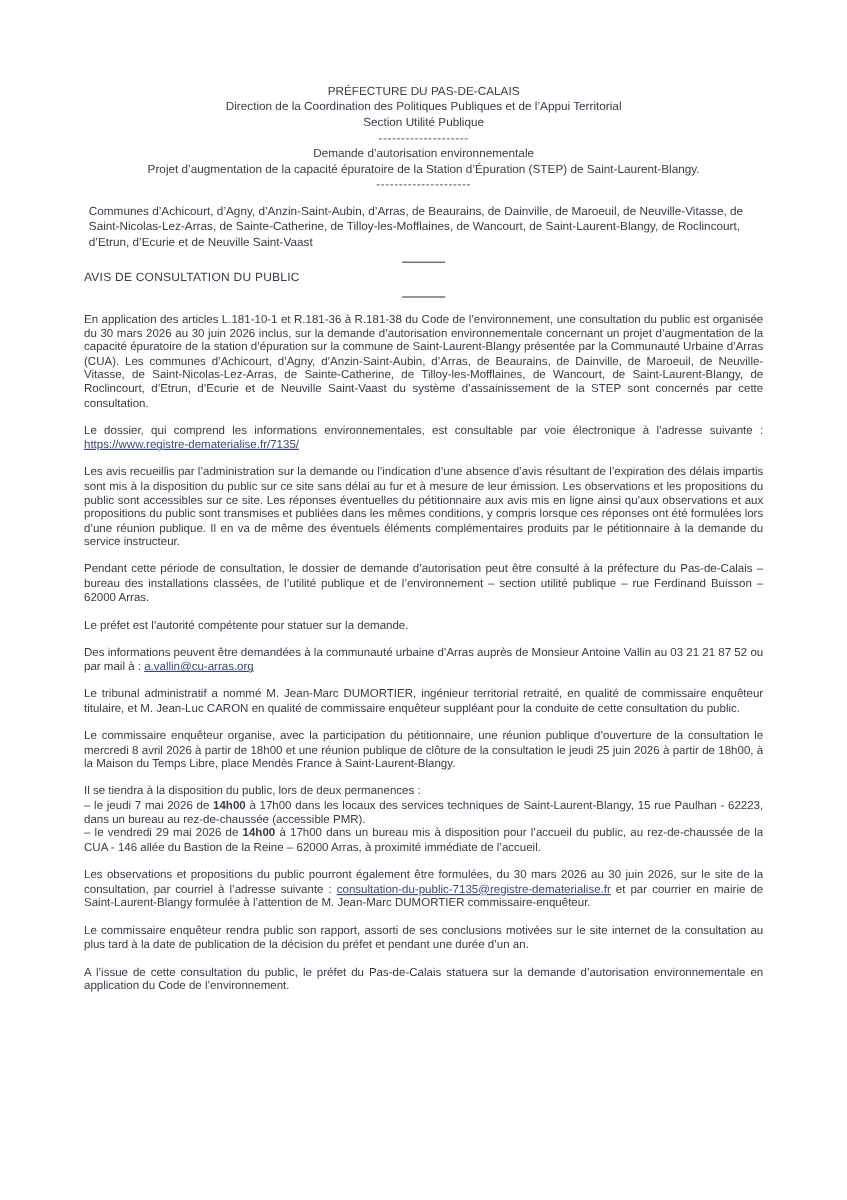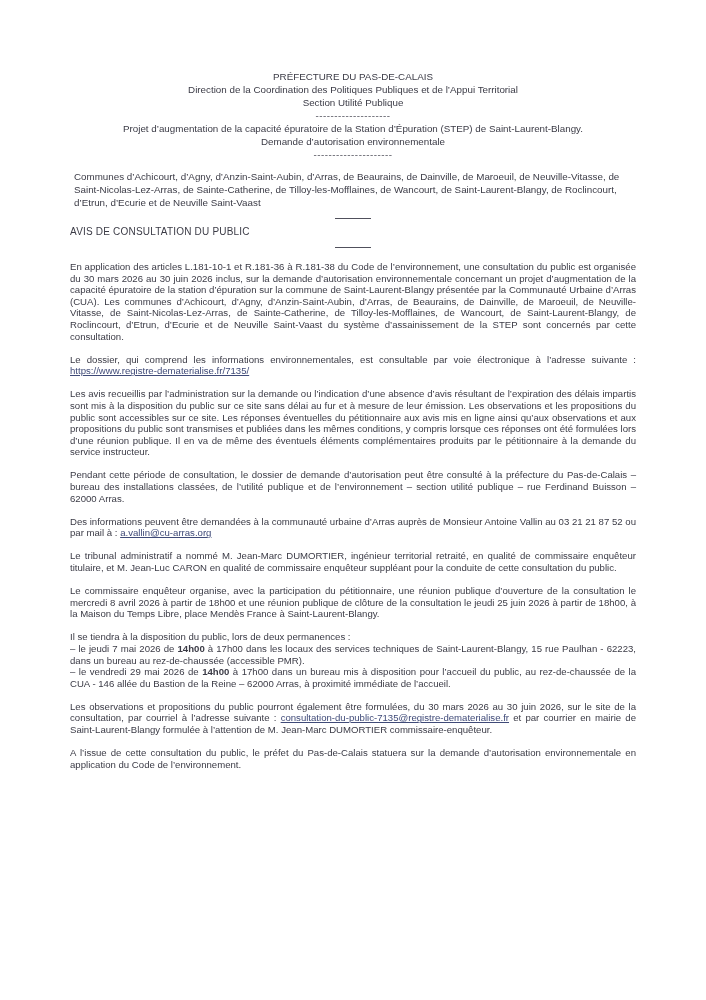--- a/index.html
+++ b/index.html
@@ -60,54 +60,56 @@
 
   <div class="hdr">
     <div>PRÉFECTURE DU PAS-DE-CALAIS</div>
     <div>Direction de la Coordination des Politiques Publiques et de l’Appui Territorial</div>
     <div>Section Utilité Publique</div>
   </div>
 
   <div class="dashed-sep">--------------------</div>
 
   <div class="hdr">
+    <div>Demande d’autorisation environnementale</div>
     <div>Projet d’augmentation de la capacité épuratoire de la Station d’Épuration (STEP) de Saint-Laurent-Blangy.</div>
-    <div>Demande d’autorisation environnementale</div>
   </div>
 
   <div class="dashed-sep">---------------------</div>
 
   <div class="communes">Communes d’Achicourt, d’Agny, d’Anzin-Saint-Aubin, d’Arras, de Beaurains, de Dainville, de Maroeuil, de Neuville-Vitasse, de Saint-Nicolas-Lez-Arras, de Sainte-Catherine, de Tilloy-les-Mofflaines, de Wancourt, de Saint-Laurent-Blangy, de Roclincourt, d’Etrun, d’Ecurie et de Neuville Saint-Vaast</div>
 
   <hr class="short-rule">
   <div class="notice-title">AVIS DE CONSULTATION DU PUBLIC</div>
   <hr class="short-rule">
 
   <div class="body-block">
 
     <p class="para">En application des articles L.181-10-1 et R.181-36 à R.181-38 du Code de l’environnement, une consultation du public est organisée du 30 mars 2026 au 30 juin 2026 inclus, sur la demande d’autorisation environnementale concernant un projet d’augmentation de la capacité épuratoire de la station d’épuration sur la commune de Saint-Laurent-Blangy présentée par la Communauté Urbaine d’Arras (CUA). Les communes d’Achicourt, d’Agny, d’Anzin-Saint-Aubin, d’Arras, de Beaurains, de Dainville, de Maroeuil, de Neuville-Vitasse, de Saint-Nicolas-Lez-Arras, de Sainte-Catherine, de Tilloy-les-Mofflaines, de Wancourt, de Saint-Laurent-Blangy, de Roclincourt, d’Etrun, d’Ecurie et de Neuville Saint-Vaast du système d’assainissement de la STEP sont concernés par cette consultation.</p>
 
     <p class="para"><span>Le dossier, qui comprend les informations environnementales, est consultable par voie électronique à l’adresse suivante : </span><a class="doc-link">https://www.registre-dematerialise.fr/7135/</a></p>
 
     <p class="para">Les avis recueillis par l’administration sur la demande ou l’indication d’une absence d’avis résultant de l’expiration des délais impartis sont mis à la disposition du public sur ce site sans délai au fur et à mesure de leur émission. Les observations et les propositions du public sont accessibles sur ce site. Les réponses éventuelles du pétitionnaire aux avis mis en ligne ainsi qu’aux observations et aux propositions du public sont transmises et publiées dans les mêmes conditions, y compris lorsque ces réponses ont été formulées lors d’une réunion publique. Il en va de même des éventuels éléments complémentaires produits par le pétitionnaire à la demande du service instructeur.</p>
 
     <p class="para">Pendant cette période de consultation, le dossier de demande d’autorisation peut être consulté à la préfecture du Pas-de-Calais – bureau des installations classées, de l’utilité publique et de l’environnement – section utilité publique – rue Ferdinand Buisson – 62000 Arras.</p>
 
+    <p class="para">Le préfet est l’autorité compétente pour statuer sur la demande.</p>
 
     <p class="para"><span>Des informations peuvent être demandées à la communauté urbaine d’Arras auprès de Monsieur Antoine Vallin au 03 21 21 87 52 ou par mail à : </span><a class="doc-link">a.vallin@cu-arras.org</a></p>
 
     <p class="para">Le tribunal administratif a nommé M. Jean-Marc DUMORTIER, ingénieur territorial retraité, en qualité de commissaire enquêteur titulaire, et M. Jean-Luc CARON en qualité de commissaire enquêteur suppléant pour la conduite de cette consultation du public.</p>
 
     <p class="para">Le commissaire enquêteur organise, avec la participation du pétitionnaire, une réunion publique d’ouverture de la consultation le mercredi 8 avril 2026 à partir de 18h00 et une réunion publique de clôture de la consultation le jeudi 25 juin 2026 à partir de 18h00, à la Maison du Temps Libre, place Mendès France à Saint-Laurent-Blangy.</p>
 
     <p class="para">
       <span class="item">Il se tiendra à la disposition du public, lors de deux permanences :</span>
       <span class="item"><span>– le jeudi 7 mai 2026 de </span><span class="b">14h00</span><span> à 17h00 dans les locaux des services techniques de Saint-Laurent-Blangy, 15 rue Paulhan - 62223, dans un bureau au rez-de-chaussée (accessible PMR).</span></span>
       <span class="item"><span>– le vendredi 29 mai 2026 de </span><span class="b">14h00</span><span> à 17h00 dans un bureau mis à disposition pour l’accueil du public, au rez-de-chaussée de la CUA - 146 allée du Bastion de la Reine – 62000 Arras, à proximité immédiate de l’accueil.</span></span>
     </p>
 
     <p class="para"><span>Les observations et propositions du public pourront également être formulées, du 30 mars 2026 au 30 juin 2026, sur le site de la consultation, par courriel à l’adresse suivante : </span><a class="doc-link">consultation-du-public-7135@registre-dematerialise.fr</a><span> et par courrier en mairie de Saint-Laurent-Blangy formulée à l’attention de M. Jean-Marc DUMORTIER commissaire-enquêteur.</span></p>
 
+    <p class="para">Le commissaire enquêteur rendra public son rapport, assorti de ses conclusions motivées sur le site internet de la consultation au plus tard à la date de publication de la décision du préfet et pendant une durée d’un an.</p>
 
     <p class="para">A l’issue de cette consultation du public, le préfet du Pas-de-Calais statuera sur la demande d’autorisation environnementale en application du Code de l’environnement.</p>
 
   </div>
 </div>
 
 </body></html>

